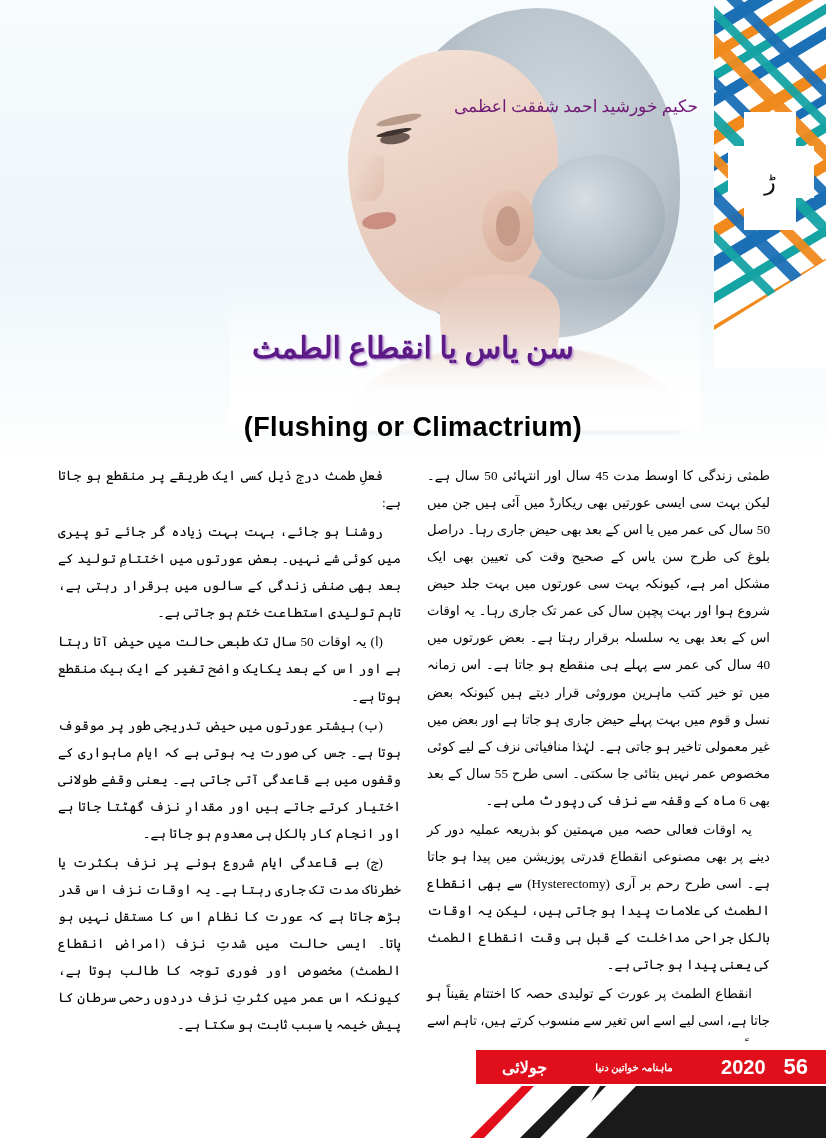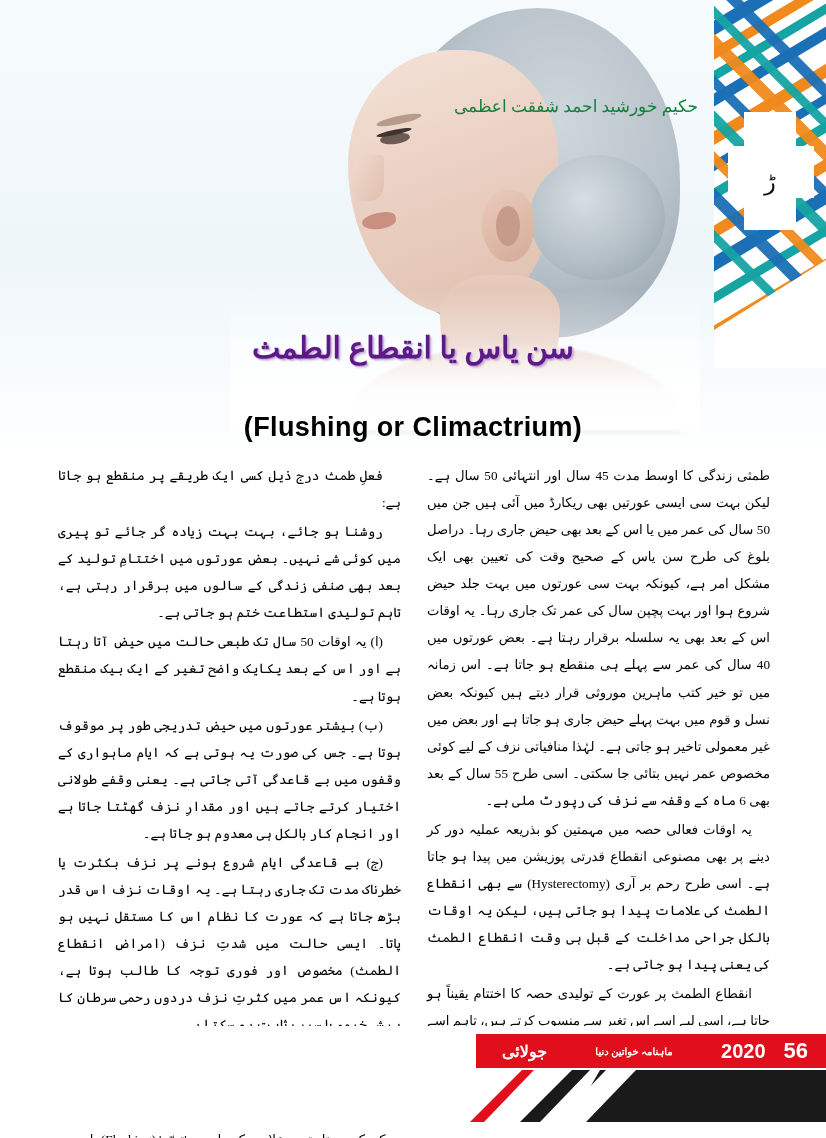--- a/index.html
+++ b/index.html
@@ -150,21 +150,21 @@
     overflow: hidden;
   }
 
   
   .author {
     position: absolute;
     right: 128px;
     top: 96px;
     font-family: "Liberation Serif", serif;
     font-size: 17px;
-    color: #15803d;
+    color: #701a75;
     direction: rtl;
     white-space: nowrap;
     letter-spacing: 0.5px;
   }
 
   
   .title-urdu {
     position: absolute;
     left: 0;
     right: 0;
@@ -215,21 +215,21 @@
     margin: 0 0 2px 0;
   }
   .col p.indent {
     text-indent: 18px;
   }
 
   
   .footer {
     position: absolute;
     left: 0;
-    bottom: 16px;
+    bottom: 0;
     width: 826px;
     height: 96px;
   }
   .footer-bar {
     position: absolute;
     right: 0;
     top: 8px;
     width: 350px;
     height: 34px;
     background: #e10f1c;

